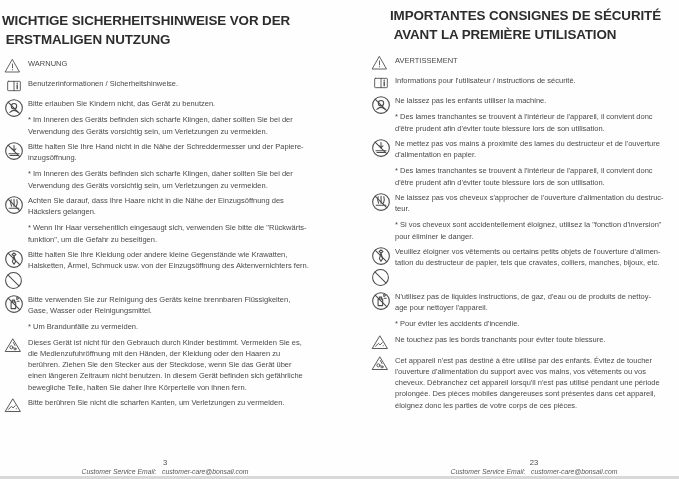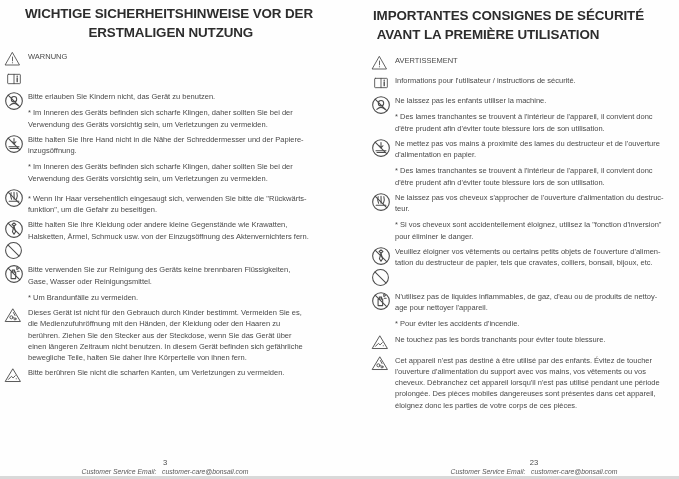--- a/index.html
+++ b/index.html
@@ -7,22 +7,22 @@
     position:relative;width:679px;height:479px;background:#fefefe;
     font-family:"Liberation Sans",sans-serif;color:#4a4a4a;overflow:hidden;
   }
   .col{position:absolute;top:0;}
   .col.left{left:0;width:336px;}
   .col.right{left:340px;width:339px;}
   .page-title{
     font-weight:bold;color:#2d2d2d;font-size:13.4px;line-height:1.42;
     white-space:pre-wrap;letter-spacing:-0.1px;
   }
-  .left .page-title{margin:4px 0 9px 2px;text-align:center;}
-  .right .page-title{margin:6px 0 11px 33px;}
+  .left .page-title{margin:11px 0 9px 2px;}
+  .right .page-title{margin:6px 0 11px 50px;}
   .items{display:flex;flex-direction:column;}
   .left .items{padding-left:4px;padding-right:5px;}
   .right .items{padding-left:31px;padding-right:12px;}
   .item-row{display:flex;align-items:flex-start;margin-bottom:4px;}
   .icon-cell{flex:0 0 24px;width:24px;display:flex;flex-direction:column;gap:2px;align-items:flex-start;}
   .icon-cell svg{
     display:block;stroke:#4b4b4b;stroke-width:1.3;fill:none;
     stroke-linecap:round;stroke-linejoin:round;width:20px;height:20px;
   }
   .icon-cell .icon-wrap[data-name="warning-triangle-icon"] svg{width:17px;height:16px;}
@@ -67,20 +67,23 @@
           <div class="icon-cell" data-name="safety-item-icons">
             <span class="icon-wrap" data-name="user-manual-icon">
               <svg viewBox="0 0 24 24">
                 <rect x="2.5" y="5" width="19" height="14" rx="1"></rect>
                 <line x1="12" y1="5" x2="12" y2="19"></line>
                 <line x1="16.8" y1="10.5" x2="16.8" y2="16" stroke-width="2"></line>
                 <circle cx="16.8" cy="7.9" r="1.1" fill="#4b4b4b" stroke="none"></circle>
               </svg>
             </span>
           </div>
+          <div class="item-text" data-name="safety-item-text-block">
+            <p class="item-main" data-name="safety-item-text">Benutzerinformationen / Sicherheitshinweise.</p>
+          </div>
         </div>
         <div class="item-row" data-name="safety-item">
           <div class="icon-cell" data-name="safety-item-icons">
             <span class="icon-wrap" data-name="no-children-icon">
               <svg viewBox="0 0 24 24">
                 <circle cx="12" cy="12" r="10"></circle>
                 <circle cx="12" cy="9.8" r="3.2"></circle>
                 <path d="M7 17.2 q5 -4.6 10 0"></path>
                 <line x1="5.2" y1="5.2" x2="18.8" y2="18.8"></line>
               </svg>
@@ -116,20 +119,22 @@
             <span class="icon-wrap" data-name="no-hair-icon">
               <svg viewBox="0 0 24 24">
                 <circle cx="12" cy="12" r="10"></circle>
                 <path d="M8.6 5.6 q-1.4 4 0.5 7.8 M12 5.1 q0.2 4.3 0.1 8.3 M15.4 5.6 q1.4 4 -0.5 7.8"></path>
                 <line x1="6.2" y1="15.8" x2="17.8" y2="15.8"></line>
                 <line x1="5.2" y1="5.2" x2="18.8" y2="18.8"></line>
               </svg>
             </span>
           </div>
           <div class="item-text" data-name="safety-item-text-block">
+            <p class="item-main" data-name="safety-item-text">Achten Sie darauf, dass Ihre Haare nicht in die Nähe der Einzugsöffnung des
+Häckslers gelangen.</p>
             <p class="item-note" data-name="safety-item-note">* Wenn Ihr Haar versehentlich eingesaugt sich, verwenden Sie bitte die "Rückwärts-
 funktion", um die Gefahr zu beseitigen.</p>
           </div>
         </div>
         <div class="item-row" data-name="safety-item">
           <div class="icon-cell" data-name="safety-item-icons">
             <span class="icon-wrap" data-name="no-tie-icon">
               <svg viewBox="0 0 24 24">
                 <circle cx="12" cy="12" r="10"></circle>
                 <path d="M12 4.6 L14.3 6.6 L12 8.6 L9.7 6.6 Z"></path>
@@ -302,37 +307,37 @@
             </span>
             <span class="icon-wrap" data-name="prohibition-icon">
               <svg viewBox="0 0 24 24">
                 <circle cx="12" cy="12" r="10"></circle>
                 <line x1="5.2" y1="5.2" x2="18.8" y2="18.8"></line>
               </svg>
             </span>
           </div>
           <div class="item-text" data-name="safety-item-text-block">
             <p class="item-main" data-name="safety-item-text">Veuillez éloigner vos vêtements ou certains petits objets de l'ouverture d'alimen-
-tation du destructeur de papier, tels que cravates, colliers, bonsaii, bijoux, etc.</p>
+tation du destructeur de papier, tels que cravates, colliers, manches, bijoux, etc.</p>
           </div>
         </div>
         <div class="item-row" data-name="safety-item">
           <div class="icon-cell" data-name="safety-item-icons">
             <span class="icon-wrap" data-name="no-spray-icon">
               <svg viewBox="0 0 24 24">
                 <circle cx="12" cy="12" r="10"></circle>
                 <rect x="8.5" y="9.5" width="5.5" height="8"></rect>
                 <path d="M9.9 9.5 V7.3 h2.8 V9.5"></path>
                 <path d="M15.4 6.6 l1.9 -1.1 M15.9 8.6 h2.3 M15 4.9 l1.1 -1.5"></path>
                 <line x1="5.2" y1="5.2" x2="18.8" y2="18.8"></line>
               </svg>
             </span>
           </div>
           <div class="item-text" data-name="safety-item-text-block">
-            <p class="item-main" data-name="safety-item-text">N'utilisez pas de liquides inflammables, de gaz, d'eau ou de produits de nettoy-
+            <p class="item-main" data-name="safety-item-text">N'utilisez pas de liquides instructions, de gaz, d'eau ou de produits de nettoy-
 age pour nettoyer l'appareil.</p>
             <p class="item-note" data-name="safety-item-note">* Pour éviter les accidents d'incendie.</p>
           </div>
         </div>
         <div class="item-row" data-name="safety-item">
           <div class="icon-cell" data-name="safety-item-icons">
             <span class="icon-wrap" data-name="sharp-edge-warning-icon">
               <svg viewBox="0 0 24 24">
                 <path d="M12 3 L22.5 20.5 H1.5 Z"></path>
                 <path d="M5.5 17.5 L9.8 13.2 l2.3 2.2 3.1 -3.1"></path>

